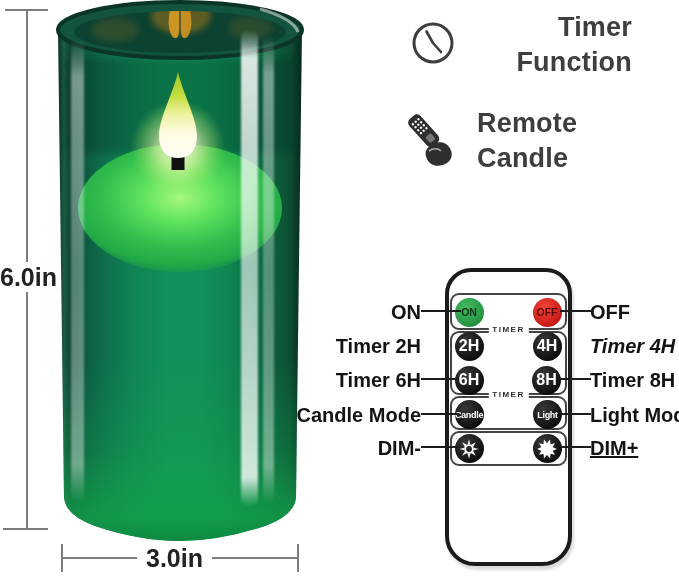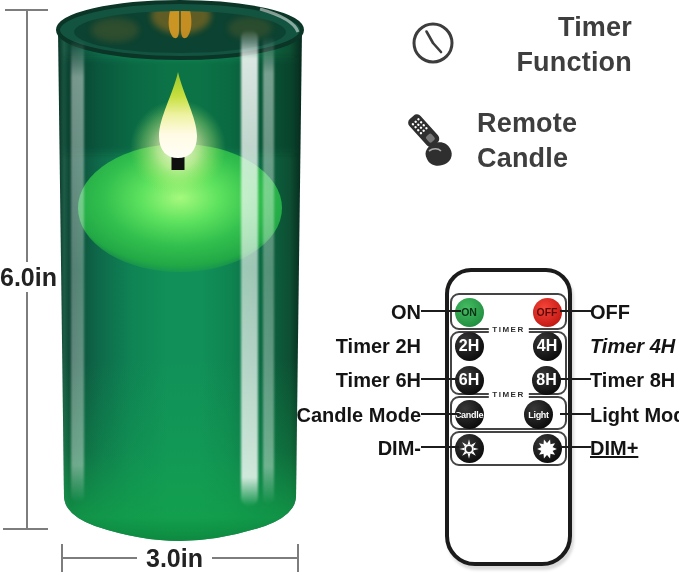--- a/index.html
+++ b/index.html
@@ -216,21 +216,21 @@
 
     <div class="rbtn green" style="left:5.5px;top:25.5px;">ON</div>
     <div class="rbtn red" style="left:83.5px;top:25.5px;">OFF</div>
 
     <div class="rbtn dark" style="left:5.5px;top:59.5px;">2H</div>
     <div class="rbtn dark" style="left:83.5px;top:59.5px;">4H</div>
     <div class="rbtn dark" style="left:5.5px;top:93.5px;">6H</div>
     <div class="rbtn dark" style="left:83px;top:93.5px;text-align:center;">8H</div>
 
     <div class="rbtn dark small-text" style="left:5.5px;top:128px;">Candle</div>
-    <div class="rbtn dark small-text" style="left:75px;top:128px;">Light</div>
+    <div class="rbtn dark small-text" style="left:84px;top:128px;">Light</div>
 
     <div class="rbtn dark" style="left:5.5px;top:162px;">
       <svg width="22" height="22" viewBox="-10 -10 20 20">
         <defs>
             <path id="raySmall" d="M4.2,1.2 L4.2,-1.2 L8.8,0 Z" fill="#fff"></path>
           </defs>
         <circle r="3.5" fill="none" stroke="#fff" stroke-width="1.7"></circle>
         <use href="#raySmall"></use>
           <use href="#raySmall" transform="rotate(45)"></use>
           <use href="#raySmall" transform="rotate(90)"></use>

